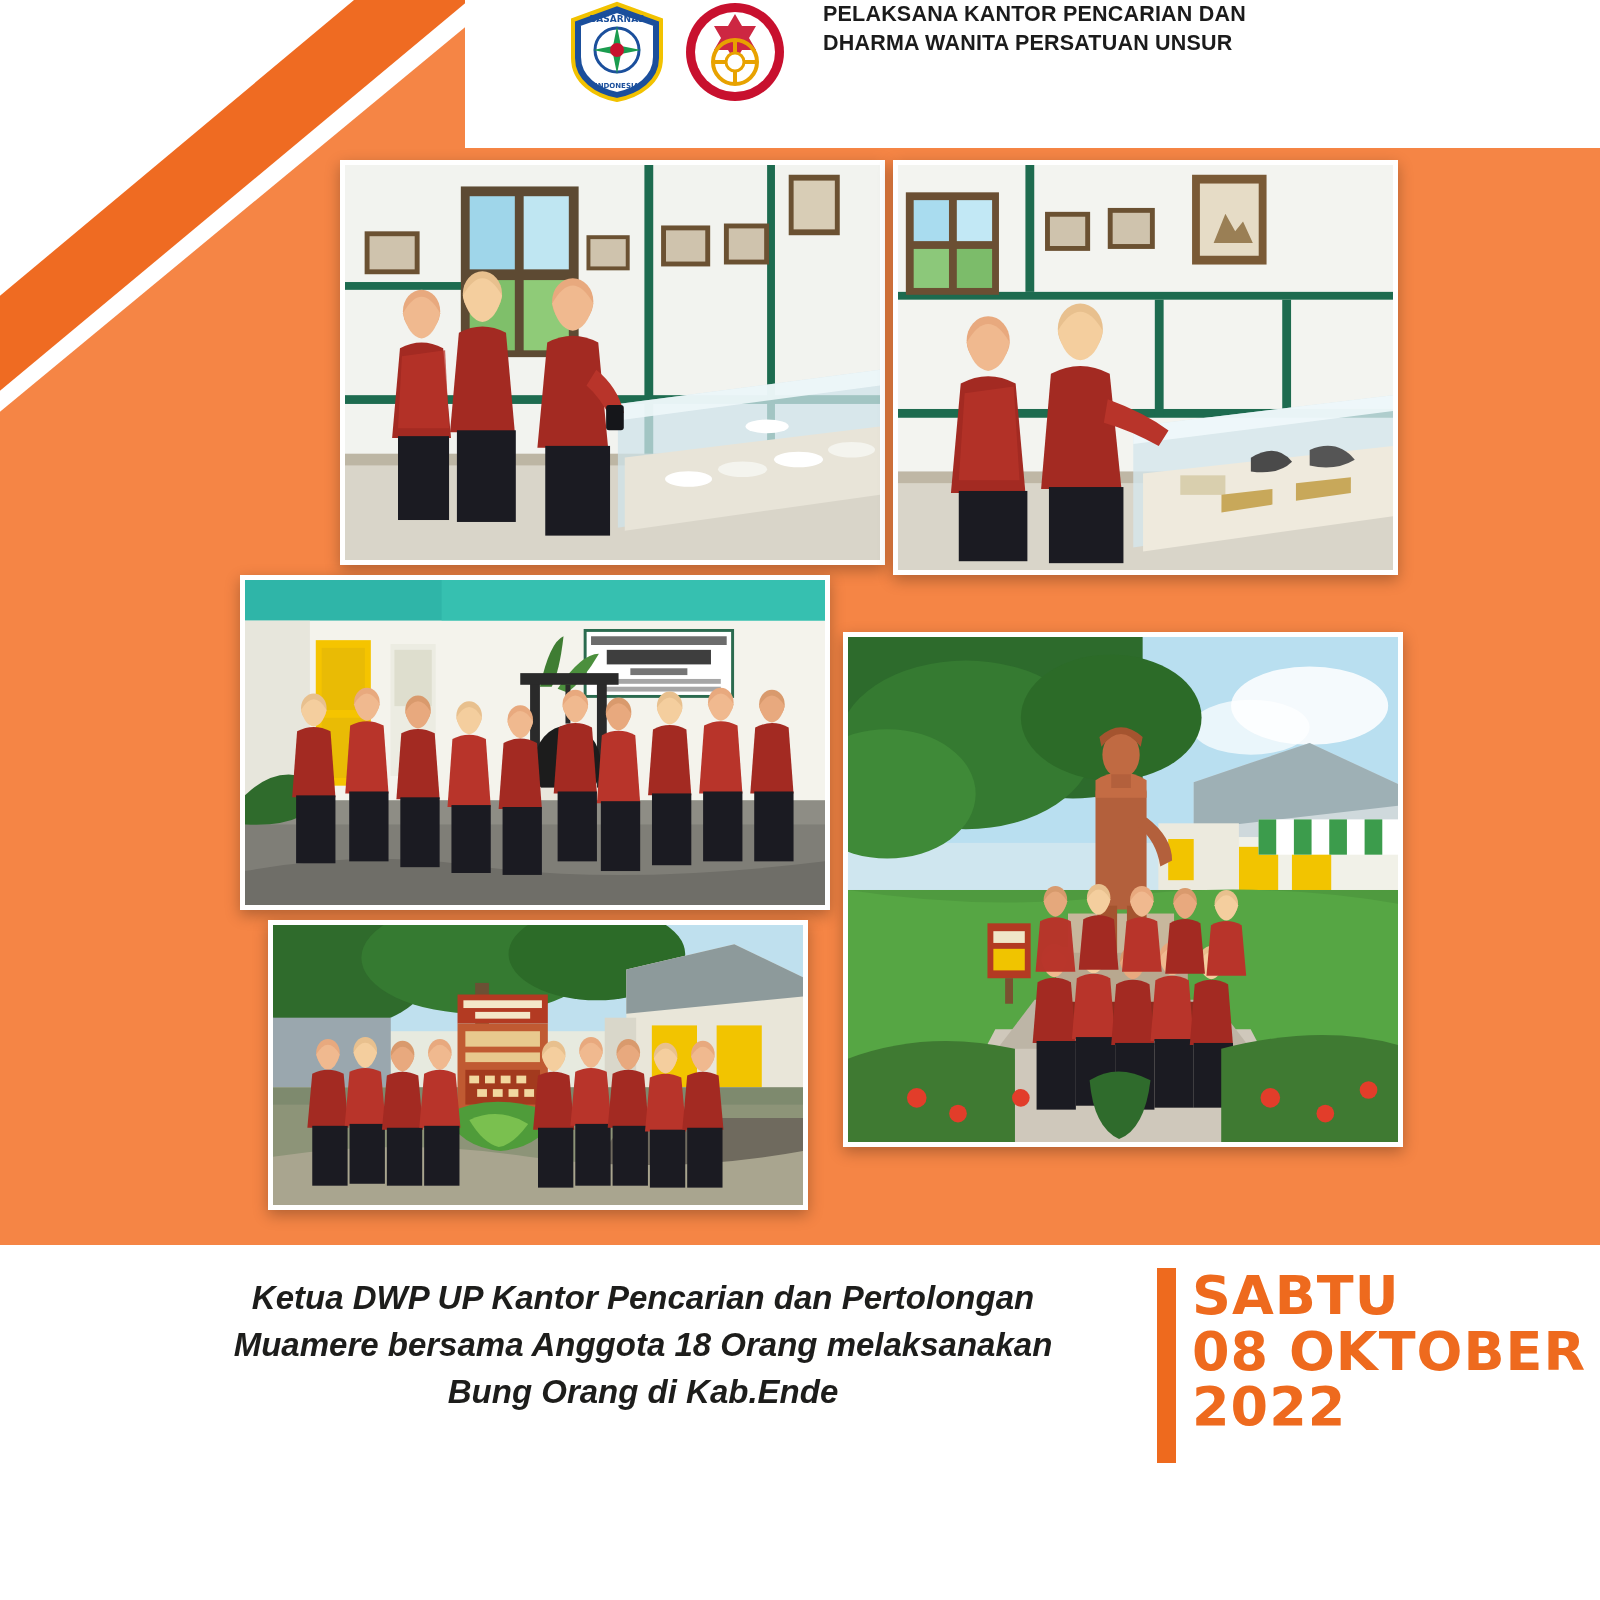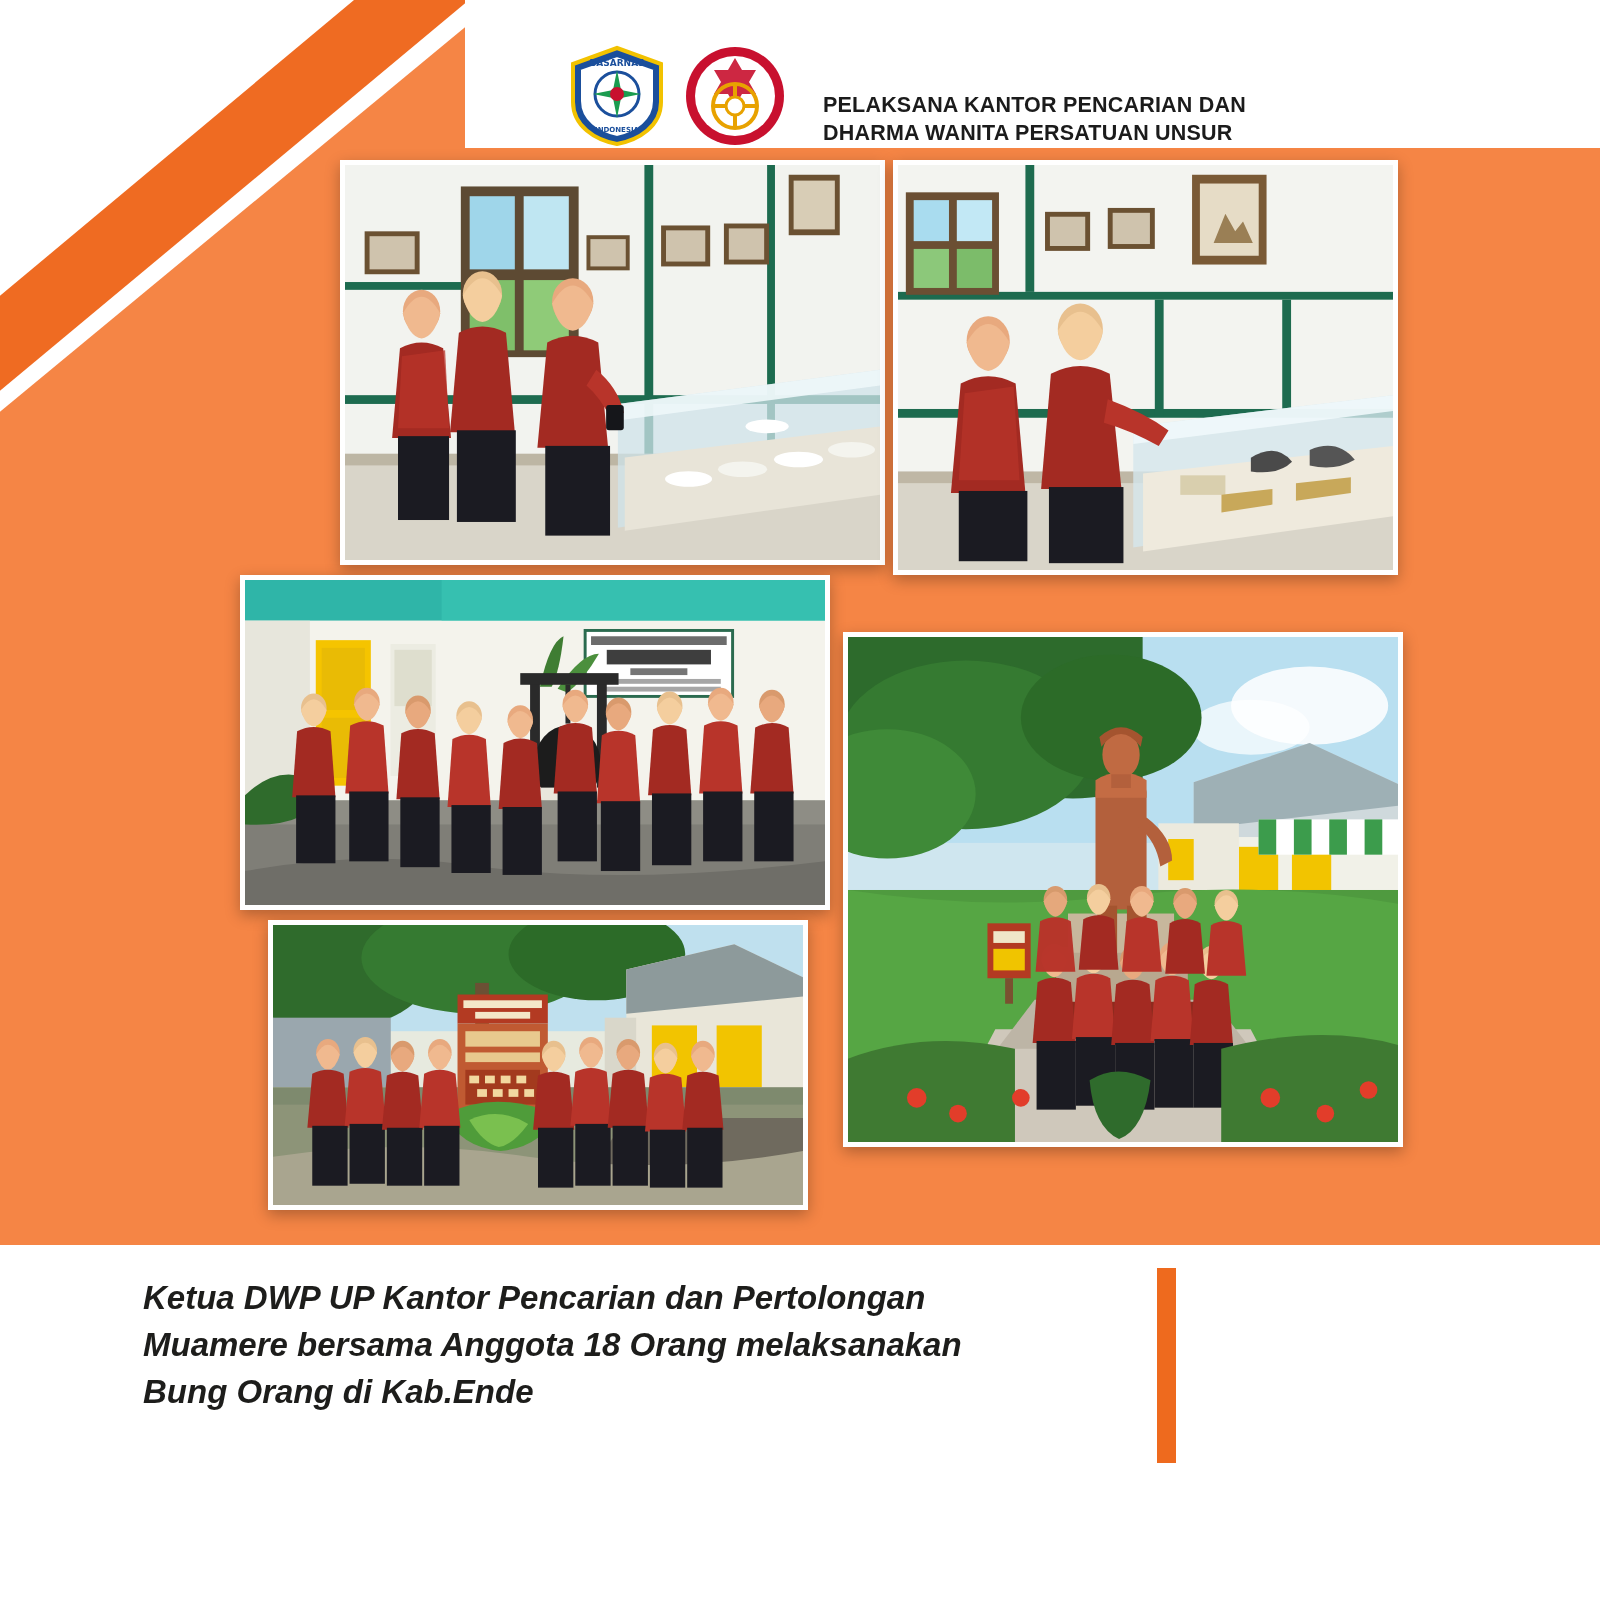--- a/index.html
+++ b/index.html
@@ -53,21 +53,21 @@
     left: 0; top: 1245px; width: 1600px; height: 355px;
     background: #ffffff;
   }
 
   
   .header {
     position: absolute;
     left: 465px; top: 0;
     width: 1135px; height: 148px;
     display: flex;
-    align-items: flex-end;
+    align-items: flex-start;
     padding-left: 100px;
     gap: 14px;
   }
   .logo {
     flex: 0 0 auto;
     position: relative;
   }
   .logo svg { display: block; }
   .header-title {
     margin-left: 22px;
@@ -100,20 +100,21 @@
   
   .caption {
     position: absolute;
     left: 143px; top: 1275px;
     width: 1000px;
     font-style: italic;
     font-weight: bold;
     font-size: 33px;
     line-height: 1.42;
     color: #1d1d1b;
+    text-align: center;
   }
   .date-block {
     position: absolute;
     left: 1157px; top: 1268px;
     display: flex;
     align-items: flex-start;
     gap: 16px;
   }
   .date-bar {
     width: 19px;
@@ -642,15 +643,20 @@
   </div>
 
   <div class="caption">
     <div>Ketua DWP UP Kantor Pencarian dan Pertolongan</div>
     <div>Muamere bersama Anggota 18 Orang melaksanakan</div>
     <div>Bung Orang di Kab.Ende</div>
   </div>
 
   <div class="date-block">
     <div class="date-bar"></div>
+    <div class="date-text">
+      <div>SABTU</div>
+      <div>08 OKTOBER</div>
+      <div>2022</div>
+    </div>
   </div>
 
 </div>
 
 </body></html>

